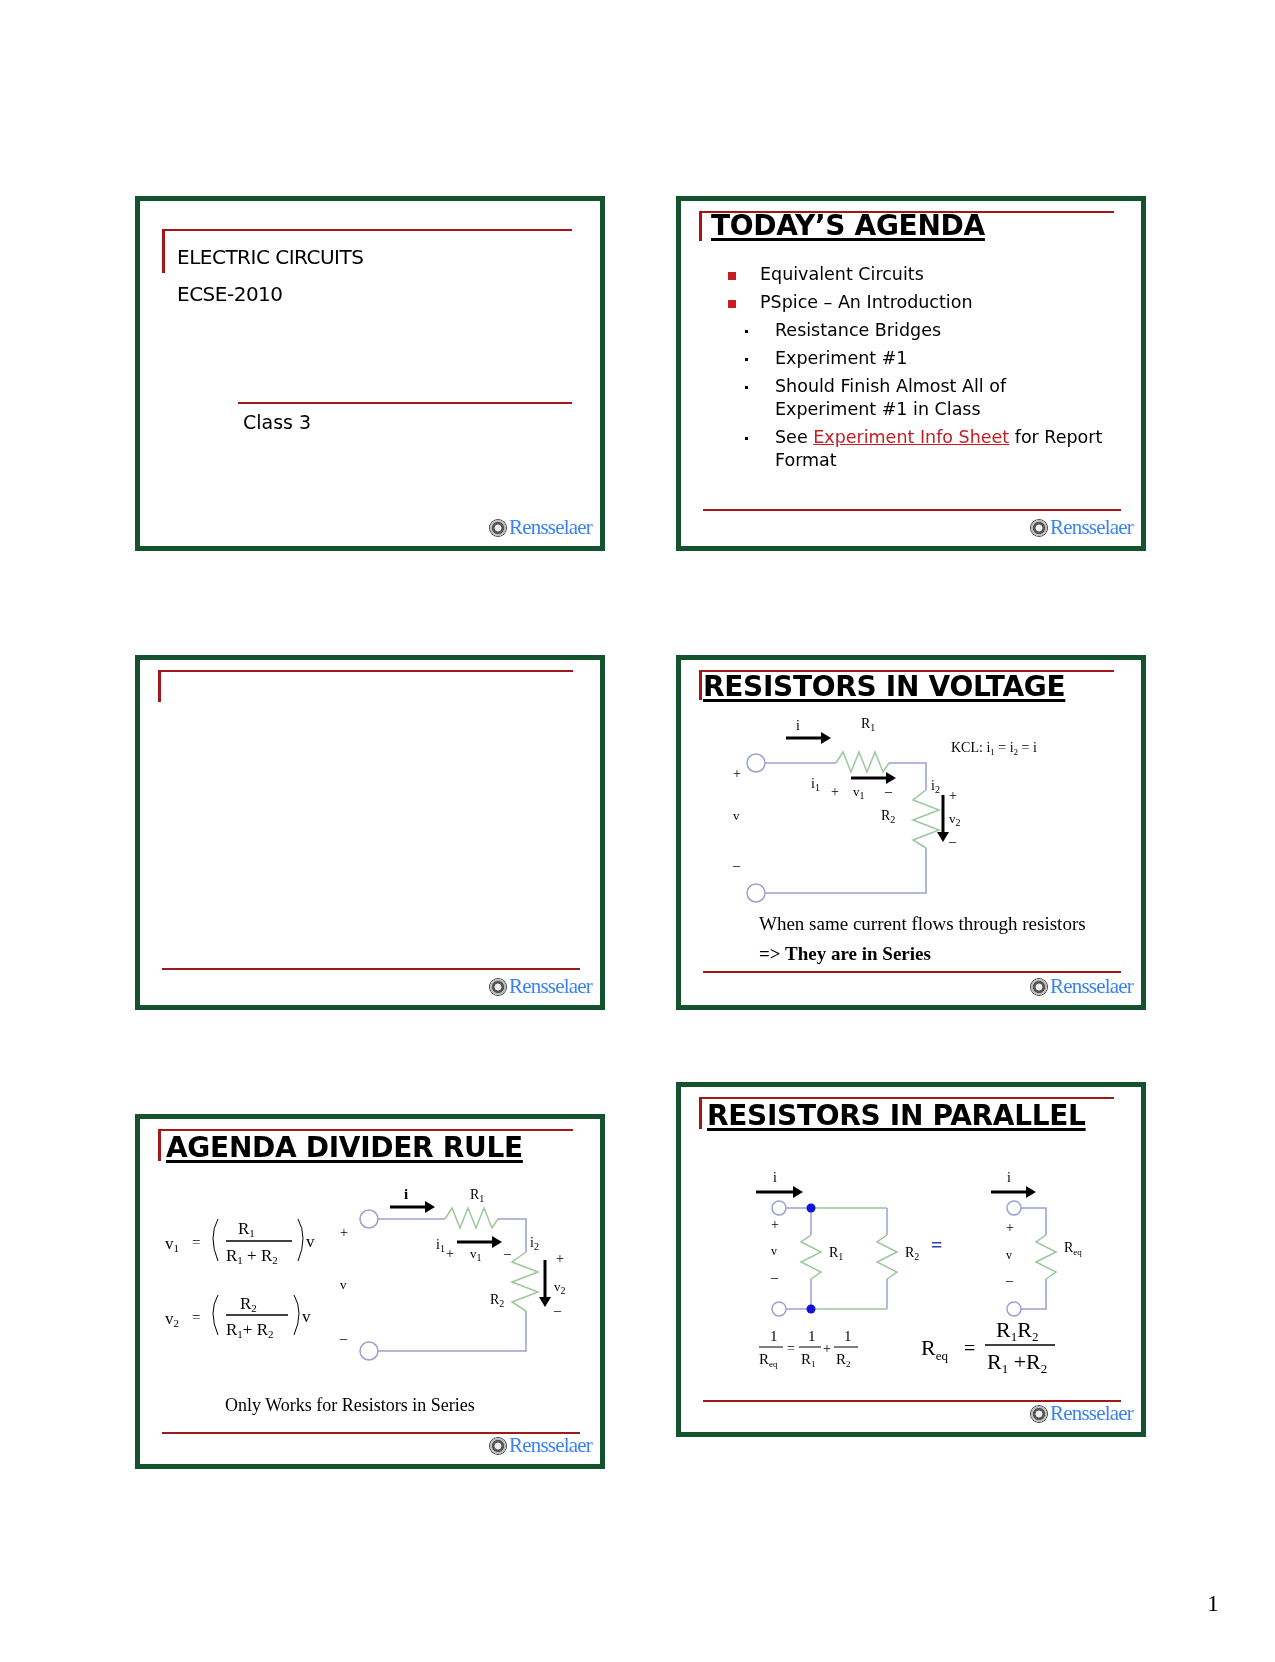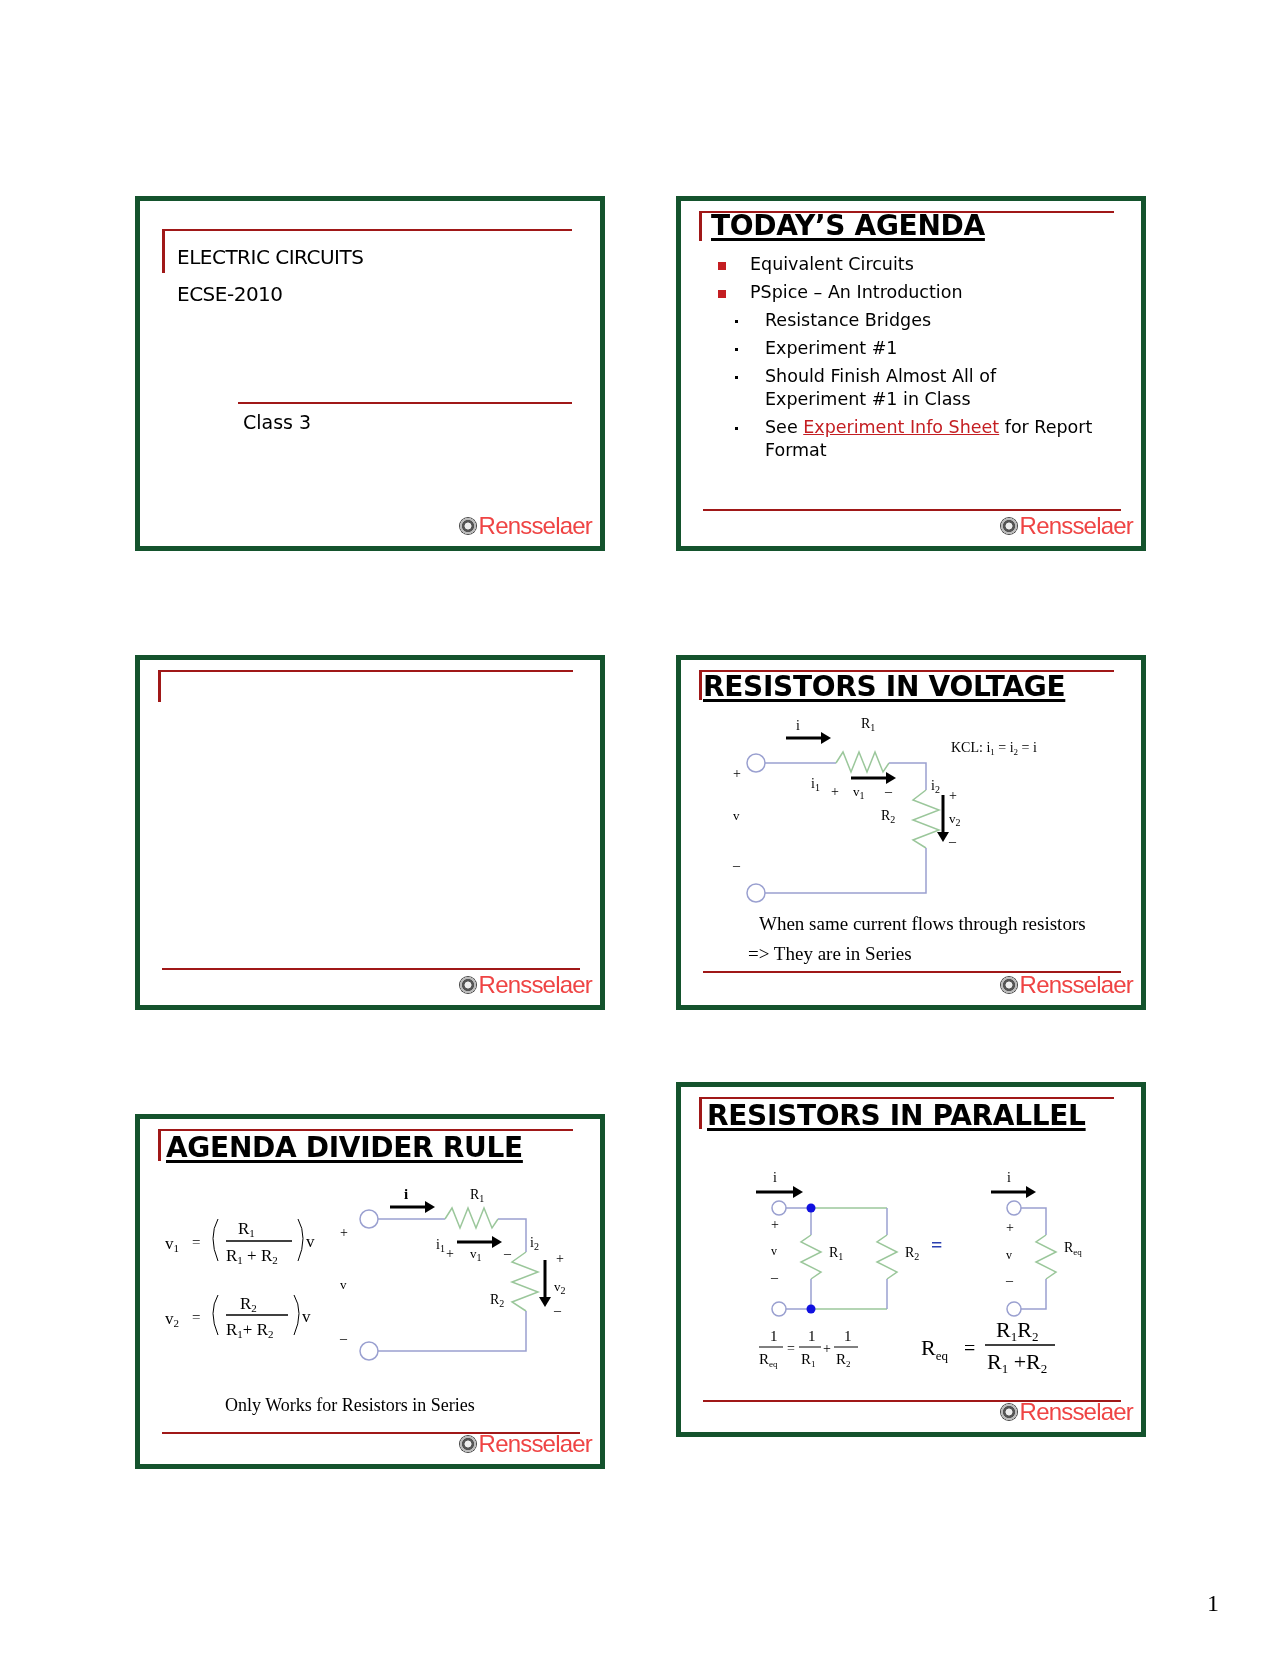--- a/index.html
+++ b/index.html
@@ -6,26 +6,26 @@
   body{width:1275px;height:1662px;position:relative;overflow:hidden;font-family:"DejaVu Sans",sans-serif;color:#000;}
   .slide{position:absolute;width:460px;height:345px;border:5px solid #14532d;background:#fff;box-sizing:content-box;}
   .s1{left:135px;top:196px;} .s2{left:676px;top:196px;}
   .s3{left:135px;top:655px;} .s4{left:676px;top:655px;}
   .s5{left:135px;top:1114px;} .s6{left:676px;top:1082px;}
   .accent-top{position:absolute;left:25px;top:30px;width:410px;height:2px;background:#a01818;}
   .accent-left{position:absolute;left:25px;top:30px;width:3px;height:44px;background:#a01818;}
   .accent-bottom{position:absolute;left:22px;width:418px;height:2px;background:#a01818;top:308px;}
   .logo{position:absolute;right:8px;bottom:6px;display:flex;align-items:center;gap:2px;}
   .seal{width:18px;height:18px;border-radius:50%;background:radial-gradient(circle,#eee 0 25%,#555 30% 45%,#bbb 50% 62%,#444 66% 100%);}
-  .logo-text{font-family:Liberation Sans, sans-serif;font-size:24px;color:#ef4444;letter-spacing:-0.8px;}
+  .logo-text{font-family:Liberation Serif, serif;font-size:21px;color:#3b82f6;letter-spacing:-0.8px;}
   .title-big{position:absolute;left:37px;top:38px;font-size:20px;line-height:37px;font-family:"DejaVu Sans",sans-serif;letter-spacing:-0.5px;}
   .subtitle-line{position:absolute;left:98px;top:201px;width:334px;height:2px;background:#a01818;}
   .subtitle{position:absolute;left:103px;top:210px;font-size:19px;}
   .heading{position:absolute;left:32px;top:30px;font-weight:bold;font-size:28px;text-decoration:underline;text-decoration-thickness:3px;text-underline-offset:3px;letter-spacing:-0.3px;font-family:"DejaVu Sans",sans-serif;}
-  ul.agenda{position:absolute;left:32px;top:62px;margin:0;padding:0;list-style:none;font-size:17.5px;width:420px;}
+  ul.agenda{position:absolute;left:32px;top:62px;margin:10px;padding:0;list-style:none;font-size:17.5px;width:420px;}
   ul.agenda li{position:relative;line-height:23px;margin-bottom:5px;}
   ul.agenda li.l1{padding-left:37px;}
   ul.agenda li.l1::before{content:"";position:absolute;left:5px;top:9px;width:8px;height:8px;background:#c41e22;}
   ul.agenda li.l2{padding-left:52px;}
   ul.agenda li.l2::before{content:"";position:absolute;left:22px;top:11px;width:3px;height:3px;background:#000;}
   .link{color:#c41e22;text-decoration:underline;}
   .abs{position:absolute;}
   .caption{position:absolute;font-family:"Liberation Serif",serif;font-size:19px;}
   .page-num{position:absolute;left:1207px;top:1590px;font-family:"Liberation Serif",serif;font-size:24px;}
   svg text{font-family:"Liberation Serif",serif;}
@@ -107,21 +107,21 @@
     <text x="150" y="136" font-size="14">+</text>
     <text x="172" y="136" font-size="13">v<tspan font-size="10" dy="3">1</tspan></text>
     <text x="204" y="136" font-size="14">–</text>
     <text x="250" y="130" font-size="14">i<tspan font-size="10" dy="3">2</tspan></text>
     <text x="268" y="140" font-size="14">+</text>
     <text x="200" y="160" font-size="14">R<tspan font-size="10" dy="3">2</tspan></text>
     <text x="268" y="163" font-size="13">v<tspan font-size="10" dy="3">2</tspan></text>
     <text x="268" y="186" font-size="14">–</text>
   </svg>
   <div class="caption" style="left:78px;top:253px;">When same current flows through resistors</div>
-  <div class="caption" style="left:67px;top:283px;">=&gt;  They are in Series</div>
+  <div class="caption" style="left:78px;top:283px;font-weight:bold;">=&gt;  They are in Series</div>
   <div class="accent-bottom" style="top:311px;"></div>
   <div class="logo">
     <span class="seal"></span>
     <span class="logo-text">Rensselaer</span>
   </div>
 </div>
 
 <div class="slide s5">
   <div class="accent-top" style="left:18px;top:10px;width:415px;"></div>
   <div class="accent-left" style="left:18px;top:10px;height:32px;"></div>

